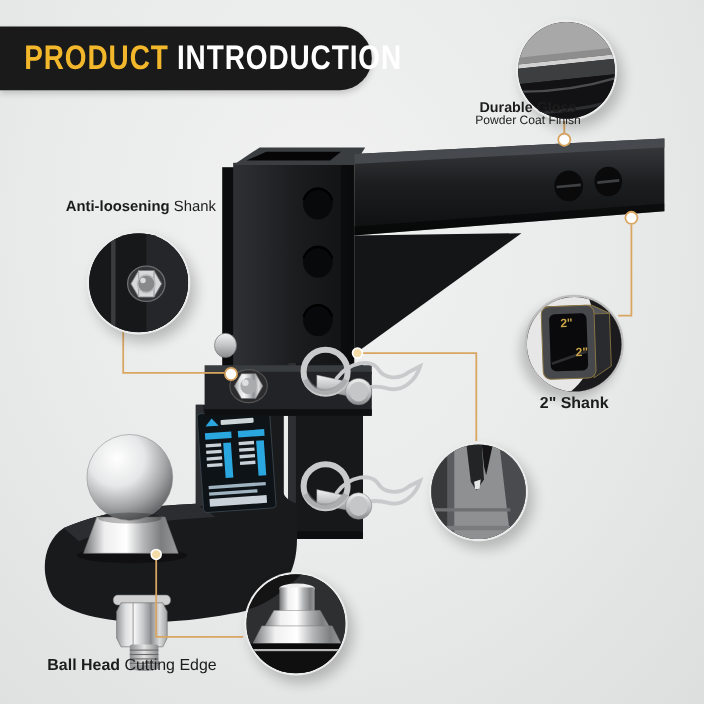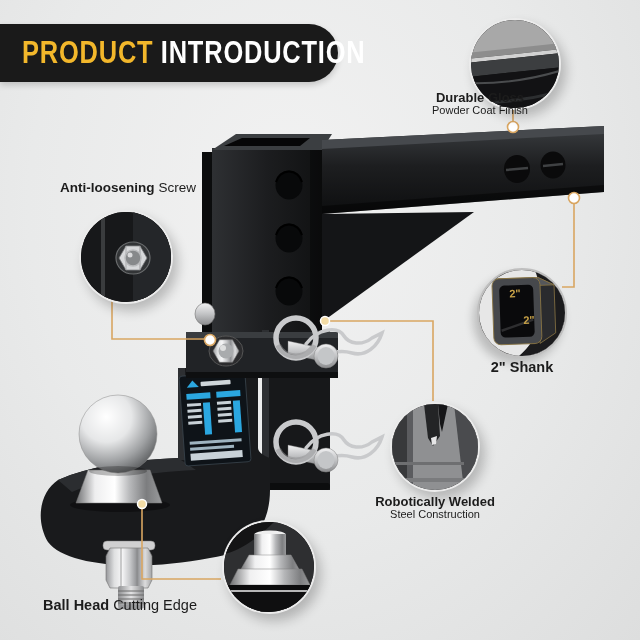--- a/index.html
+++ b/index.html
@@ -312,30 +312,26 @@
     <span class="banner-text"><span class="accent">PRODUCT</span><span class="rest">INTRODUCTION</span></span>
   </div>
 
   <div class="callout-label" style="left:432px;top:91px;margin-left:48px;">
     <div class="l1">Durable Gloss</div>
     <div class="l2">Powder Coat Finish</div>
   </div>
 
   <div class="callout-label single" style="left:128px;top:181px;">
     <b>Anti-loosening</b>
-    <span>Screw</span>
+    <span>Shank</span>
   </div>
 
   <div class="callout-label big" style="left:522px;top:360px;">
     <span>2" Shank</span>
   </div>
 
-  <div class="callout-label" style="left:435px;top:495px;">
-    <div class="l1">Robotically Welded</div>
-    <div class="l2">Steel Construction</div>
-  </div>
 
   <div class="callout-label single" style="left:120px;top:598px;font-size:14.5px;">
     <b>Ball Head</b>
     <span>Cutting Edge</span>
   </div>
 
 </div>
 
 </body></html>

